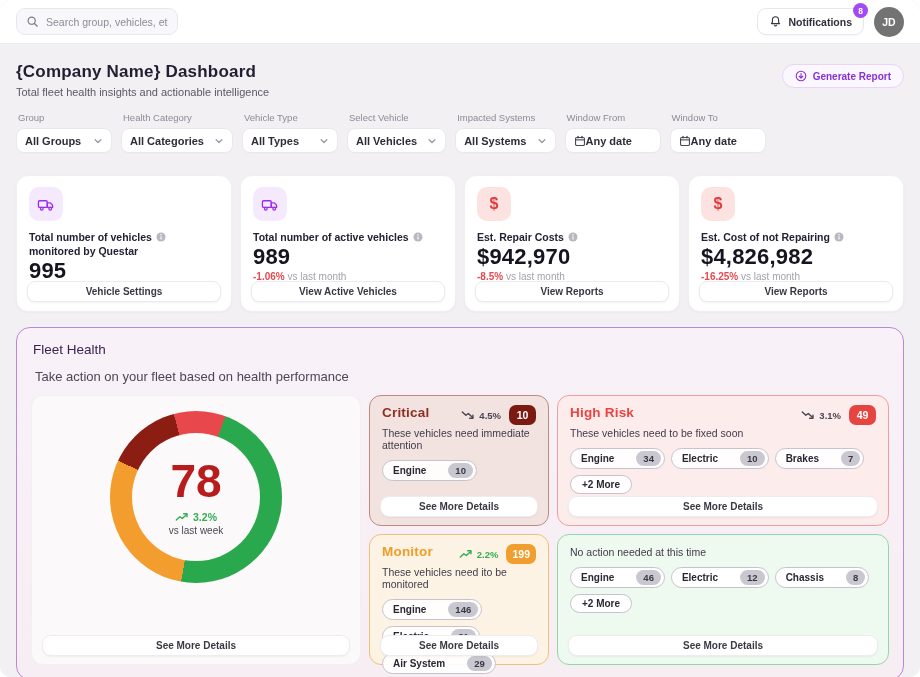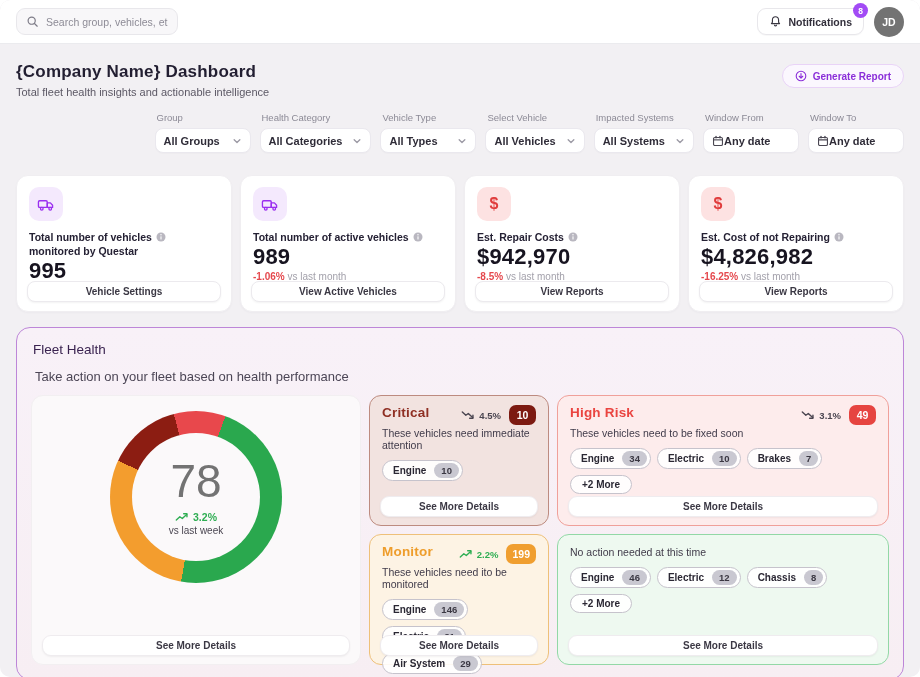--- a/index.html
+++ b/index.html
@@ -20,21 +20,21 @@
 
   
   main{padding:14px 16px 0 16px;}
   .head-row{display:flex;justify-content:space-between;align-items:flex-start;}
   h1{margin:4px 0 0 0;font-size:17px;font-weight:800;color:#221e31;letter-spacing:.2px;}
   .subtitle{margin:4px 0 0 0;font-size:11px;color:#5c5865;}
   .gen{display:flex;align-items:center;gap:6px;height:24px;background:#fbf7fe;border:1px solid #e9d3f7;border-radius:999px;padding:0 12px;font-size:10px;font-weight:700;color:#8b2fd9;cursor:pointer;margin-top:6px;}
   .gen svg{width:12px;height:12px;color:#8b2fd9;}
 
   
-  .filters{display:flex;gap:9px;margin-top:14px;justify-content:flex-end;}
+  .filters{display:flex;gap:9px;margin-top:14px;}
   .filter label{display:block;font-size:9.5px;color:#8c8a96;margin:0 0 5px 2px;}
   .fctrl{display:flex;align-items:center;height:25px;background:#fff;border:1px solid #eae8ee;border-radius:8px;padding:0 8px;cursor:pointer;min-width:96px;box-shadow:0 1px 1px rgba(0,0,0,.02);}
   .fctrl .fval{font-size:11px;font-weight:700;color:#2f2c38;}
   .fctrl.sel{justify-content:space-between;gap:10px;}
   .fctrl.sel svg{width:10px;height:10px;color:#9c9aa5;}
   .fctrl.date{}
   .fctrl.date svg{width:12px;height:12px;color:#4a4752;}
 
   
   .stats{display:grid;grid-template-columns:repeat(4,1fr);gap:8px;margin-top:22px;}
@@ -57,31 +57,31 @@
   .fleet-grid{display:grid;grid-template-columns:330px 180px 1fr;grid-template-rows:131px 131px;gap:8px;margin-top:11px;}
   .hcard{position:relative;border-radius:12px;padding:9px 12px;border:1.2px solid;}
   .hhead{display:flex;align-items:flex-start;}
   .htitle{font-size:13.5px;font-weight:800;letter-spacing:.2px;}
   .hright{margin-left:auto;display:flex;align-items:center;gap:8px;}
   .htrend{display:flex;align-items:center;gap:4px;font-size:9.5px;font-weight:700;}
   .htrend svg{width:14px;height:10px;}
   .hbadge{min-width:27px;height:20px;border-radius:7px;color:#fff;font-size:10.5px;font-weight:800;display:flex;align-items:center;justify-content:center;padding:0 6px;}
   .hsub{font-size:10.5px;color:#403b4a;margin-top:2px;}
   .chips{display:flex;flex-wrap:wrap;gap:6px;margin-top:9px;}
-  .chip{display:flex;align-items:center;gap:8px;background:rgba(255,255,255,.9);border:1px solid #c6c3cc;border-radius:999px;padding:2px 3px 2px 10px;cursor:default;}
+  .chip{display:flex;align-items:center;gap:22px;background:rgba(255,255,255,.9);border:1px solid #c6c3cc;border-radius:999px;padding:2px 3px 2px 10px;cursor:default;}
   .chip .clabel{font-size:10px;font-weight:800;color:#2a2733;}
   .chip .ccount{background:#c9c8d1;border-radius:999px;padding:2px 7px;font-size:9.5px;font-weight:800;color:#3a3742;}
   .chip.more{padding:3px 11px;cursor:pointer;}
   .hbtn{position:absolute;left:10px;right:10px;bottom:8px;height:21px;background:#fff;border:1px solid #efecef;border-radius:9px;font-size:10px;font-weight:600;color:#3b3844;cursor:pointer;box-shadow:0 1px 2px rgba(0,0,0,.05);}
 
   
   .gcard{position:relative;grid-row:1 / span 2;background:#fbf9fa;border:1px solid #f2eff1;border-radius:12px;display:flex;flex-direction:column;align-items:center;}
   .donut{position:relative;width:172px;height:172px;border-radius:50%;margin-top:15px;}
   .donut .hole{position:absolute;inset:22px;background:#fbf9fa;border-radius:50%;display:flex;flex-direction:column;align-items:center;justify-content:center;}
-  .gscore{font-size:46px;font-weight:400;color:#737373;line-height:1;}
+  .gscore{font-size:46px;font-weight:700;color:#b91c1c;line-height:1;}
   .gtrend{display:flex;align-items:center;gap:4px;font-size:10.5px;font-weight:700;margin-top:7px;}
   .gtrend svg{width:14px;height:10px;}
   .gcap{font-size:10px;color:#4b4752;margin-top:2px;}
 </style>
 </head>
 <body>
 
 <div class="screen">
 
   <header class="topbar">

